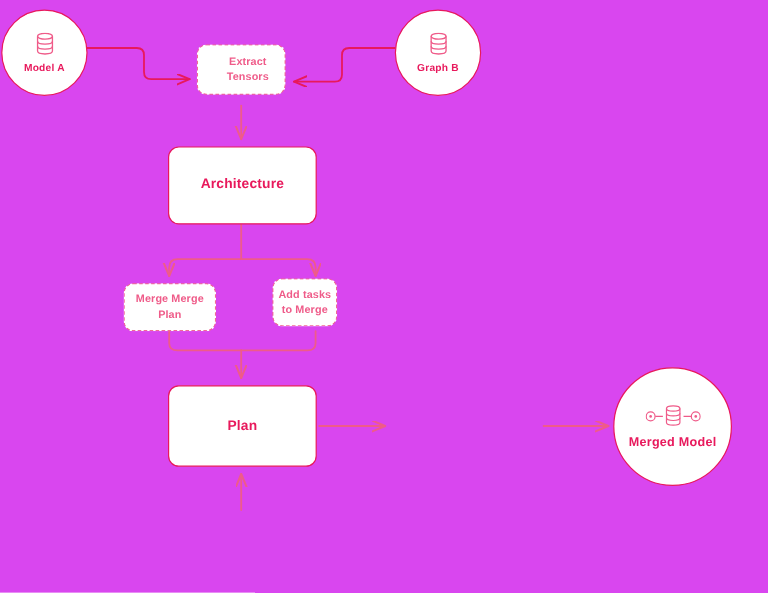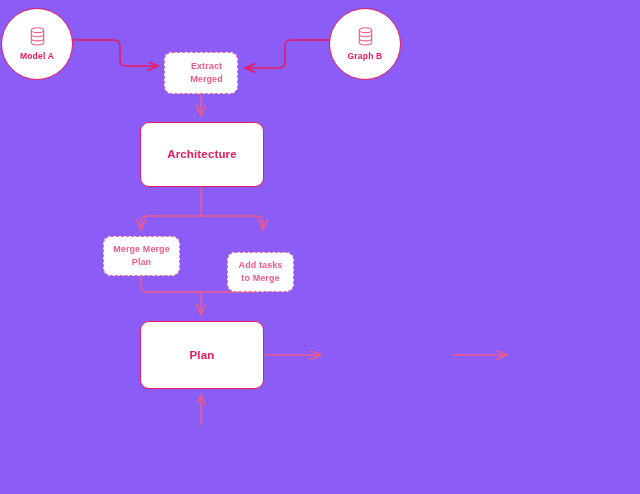--- a/index.html
+++ b/index.html
@@ -4,21 +4,21 @@
 <style>
   html, body {
     margin: 0;
     padding: 0;
     background: #ffffff;
   }
   #canvas {
     position: relative;
     width: 640px;
     height: 494px;
-    background: #8b5cf6;
+    background: #d946ef;
     overflow: hidden;
     font-family: "Liberation Sans", sans-serif;
   }
   #edges {
     position: absolute;
     left: 0;
     top: 0;
     width: 640px;
     height: 494px;
     pointer-events: none;
@@ -139,39 +139,58 @@
           <ellipse cx="8.5" cy="3.2" rx="6.2" ry="2.4"></ellipse>
           <path d="M2.3,3.2 L2.3,15.6 C2.3,17 5.1,18 8.5,18 C11.9,18 14.7,17 14.7,15.6 L14.7,3.2"></path>
           <path d="M2.3,7.3 C2.3,8.7 5.1,9.7 8.5,9.7 C11.9,9.7 14.7,8.7 14.7,7.3"></path>
           <path d="M2.3,11.5 C2.3,12.9 5.1,13.9 8.5,13.9 C11.9,13.9 14.7,12.9 14.7,11.5"></path>
         </g>
       </svg>
     </span>
     <span class="label">Graph B</span>
   </div>
 
-  <div class="node node-dashed" style="left:164px; top:52px; width:74px; height:42px;padding-left:11px;">
+  <div class="node node-dashed" style="left:164px; top:37px; width:74px; height:42px;padding-left:11px;">
     <span class="label">Extract</span>
-    <span class="label">Merged</span>
+    <span class="label">Tensors</span>
   </div>
 
   <div class="node node-box" style="left:140px; top:122px; width:124px; height:65px;">
     <span class="label">Architecture</span>
   </div>
 
   <div class="node node-dashed" style="left:103px; top:236px; width:77px; height:40px;">
     <span class="label">Merge Merge</span>
     <span class="label">Plan</span>
   </div>
 
-  <div class="node node-dashed" style="left:227px; top:252px; width:67px; height:40px;">
+  <div class="node node-dashed" style="left:227px; top:232px; width:54px; height:40px;">
     <span class="label">Add tasks</span>
     <span class="label">to Merge</span>
   </div>
 
   <div class="node node-box" style="left:140px; top:321px; width:124px; height:68px;">
     <span class="label">Plan</span>
   </div>
 
 
+  <div class="node node-circle big" style="left:511px; top:306px; width:99px; height:99px;">
+    <span class="icon-wrap merged">
+      <svg width="46" height="20" viewBox="0 0 46 20" xmlns="http://www.w3.org/2000/svg">
+        <g fill="none" stroke="#ef5b89" stroke-width="1">
+          <circle cx="4.2" cy="10" r="3.7"></circle>
+          <circle cx="4.2" cy="10" r="1.1" fill="#ef5b89" stroke="none"></circle>
+          <line x1="8.1" y1="10" x2="14.4" y2="10"></line>
+          <circle cx="41.8" cy="10" r="3.7"></circle>
+          <circle cx="41.8" cy="10" r="1.1" fill="#ef5b89" stroke="none"></circle>
+          <line x1="31.6" y1="10" x2="37.9" y2="10"></line>
+          <ellipse cx="23" cy="3.4" rx="5.6" ry="2.2"></ellipse>
+          <path d="M17.4,3.4 L17.4,15.1 C17.4,16.3 19.9,17.3 23,17.3 C26.1,17.3 28.6,16.3 28.6,15.1 L28.6,3.4"></path>
+          <path d="M17.4,7.3 C17.4,8.5 19.9,9.5 23,9.5 C26.1,9.5 28.6,8.5 28.6,7.3"></path>
+          <path d="M17.4,11.2 C17.4,12.4 19.9,13.4 23,13.4 C26.1,13.4 28.6,12.4 28.6,11.2"></path>
+        </g>
+      </svg>
+    </span>
+    <span class="label">Merged Model</span>
+  </div>
 
 
 </div>
 
 </body></html>

